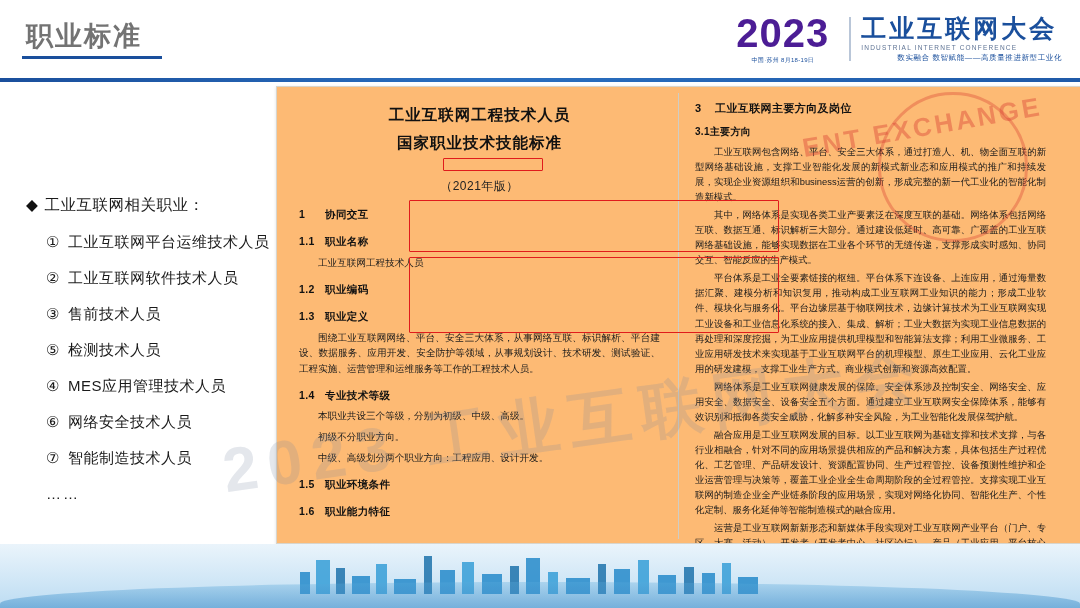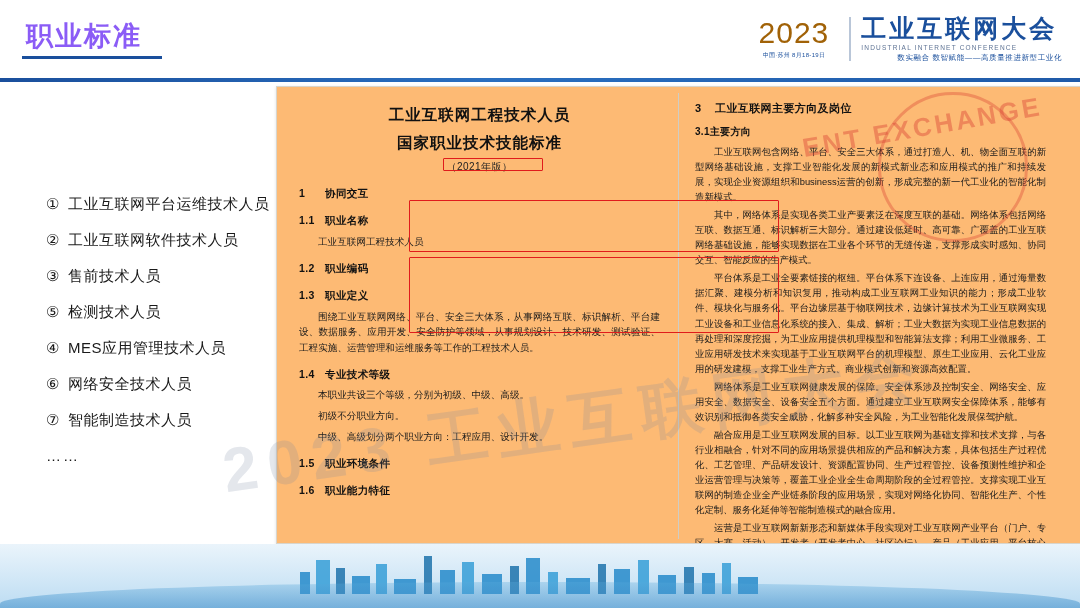--- a/index.html
+++ b/index.html
@@ -28,21 +28,21 @@
     position: absolute;
     left: 0; top: 78px;
     width: 1080px; height: 4px;
     background: linear-gradient(to right, #1a4f9c 0%, #2a6fc0 45%, #1f5aa8 100%);
   }
   .slide-title {
     position: absolute;
     left: 26px; top: 18px;
     font-size: 27px;
     font-weight: bold;
-    color: #8b5cf6;
+    color: #737373;
     letter-spacing: 2px;
   }
   .title-underline {
     position: absolute;
     left: 22px; top: 56px;
     width: 140px; height: 3px;
     background: #1a4f9c;
   }
 
   
@@ -53,23 +53,23 @@
     display: flex;
     align-items: center;
   }
   .logo-2023 {
     display: flex;
     flex-direction: column;
     align-items: center;
     margin-right: 10px;
   }
   .logo-2023 .big {
-    font-size: 30px;
-    font-weight: normal;
-    color: #a16207;
+    font-size: 40px;
+    font-weight: bold;
+    color: #4c1d95;
     letter-spacing: 1px;
     line-height: 1;
   }
   .logo-2023 .sub {
     font-size: 6px;
     color: #1a4f9c;
     margin-top: 3px;
     letter-spacing: 0.3px;
   }
   .logo-divider {
@@ -173,23 +173,23 @@
   .doc-title-2 {
     text-align: center;
     font-size: 15.5px;
     font-weight: bold;
     color: #111;
     letter-spacing: 1px;
     margin-top: 7px;
   }
   .doc-edition {
     text-align: center;
-    font-size: 10px;
+    font-size: 12px;
     color: #222;
-    margin-top: 6px;
+    margin-top: 24px;
     letter-spacing: 0.5px;
   }
   .sec {
     margin-top: 11px;
     font-size: 10px;
     color: #141414;
     line-height: 1.55;
   }
   .sec-head {
     font-weight: bold;
@@ -314,20 +314,23 @@
       <div class="logo-right">
         <div class="cn">工业互联网大会</div>
         <div class="en">INDUSTRIAL INTERNET CONFERENCE</div>
         <div class="slogan">数实融合  数智赋能——高质量推进新型工业化</div>
       </div>
     </div>
   </div>
   <div class="header-rule"></div>
 
   <div class="left-panel">
+    <div class="bullet-head">
+      <span class="diamond">◆</span><span>工业互联网相关职业：</span>
+    </div>
     <div class="bullet-item">
       <span class="num">①</span><span>工业互联网平台运维技术人员</span>
     </div>
     <div class="bullet-item">
       <span class="num">②</span><span>工业互联网软件技术人员</span>
     </div>
     <div class="bullet-item">
       <span class="num">③</span><span>售前技术人员</span>
     </div>
     <div class="bullet-item">

